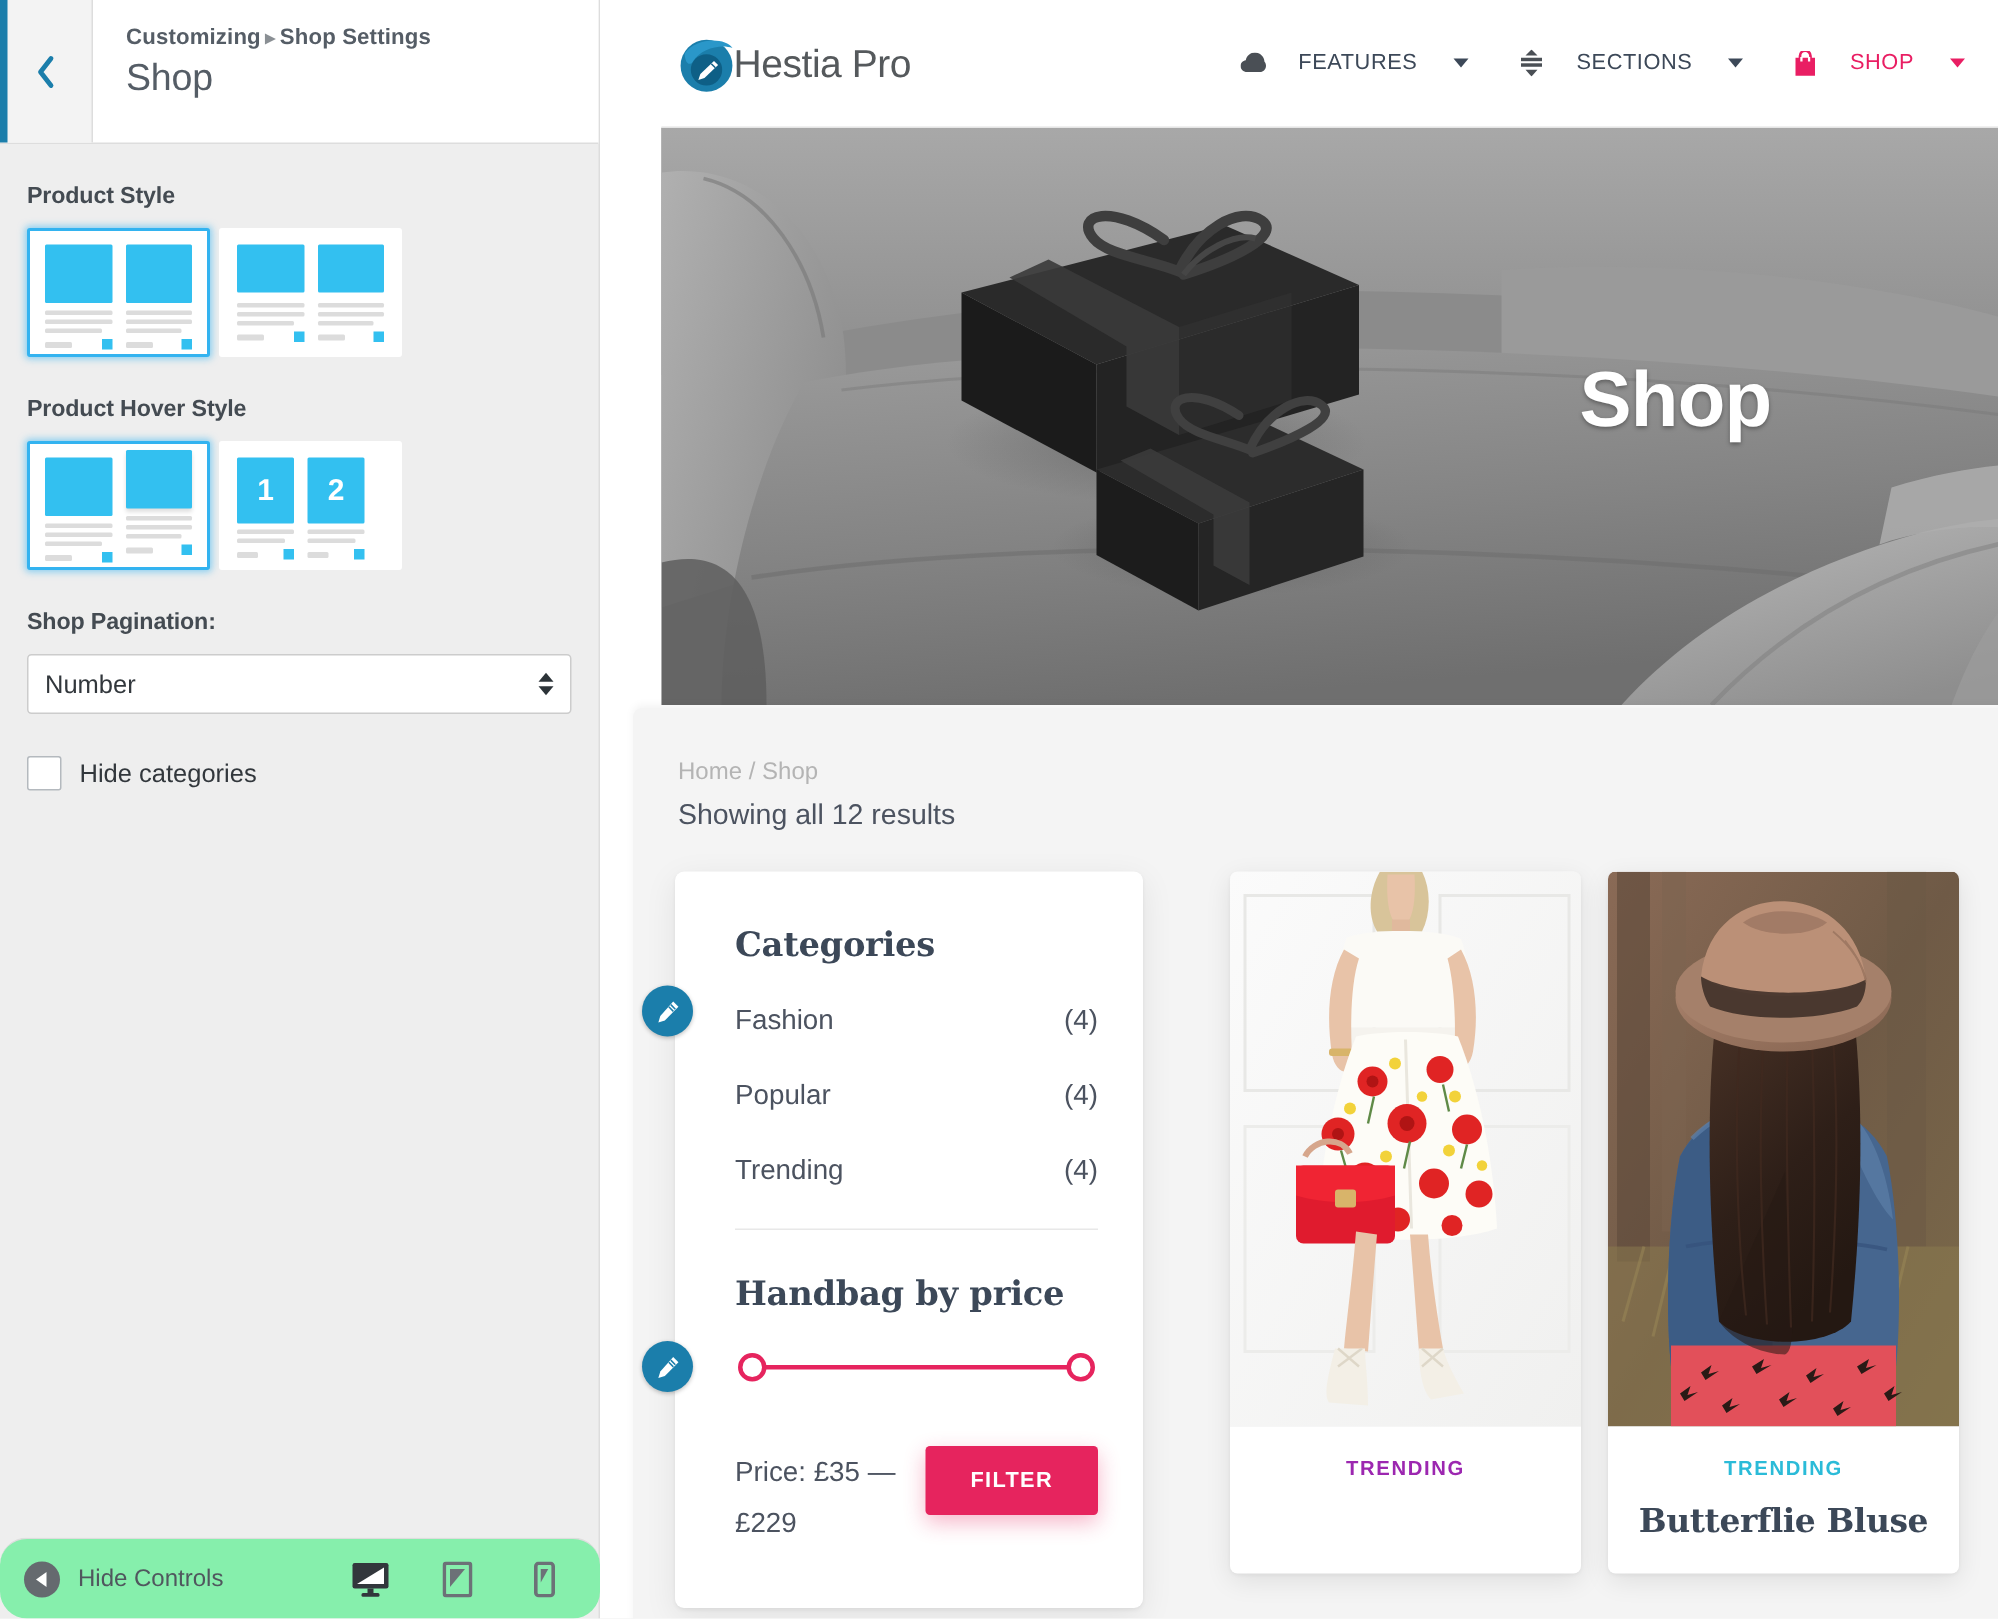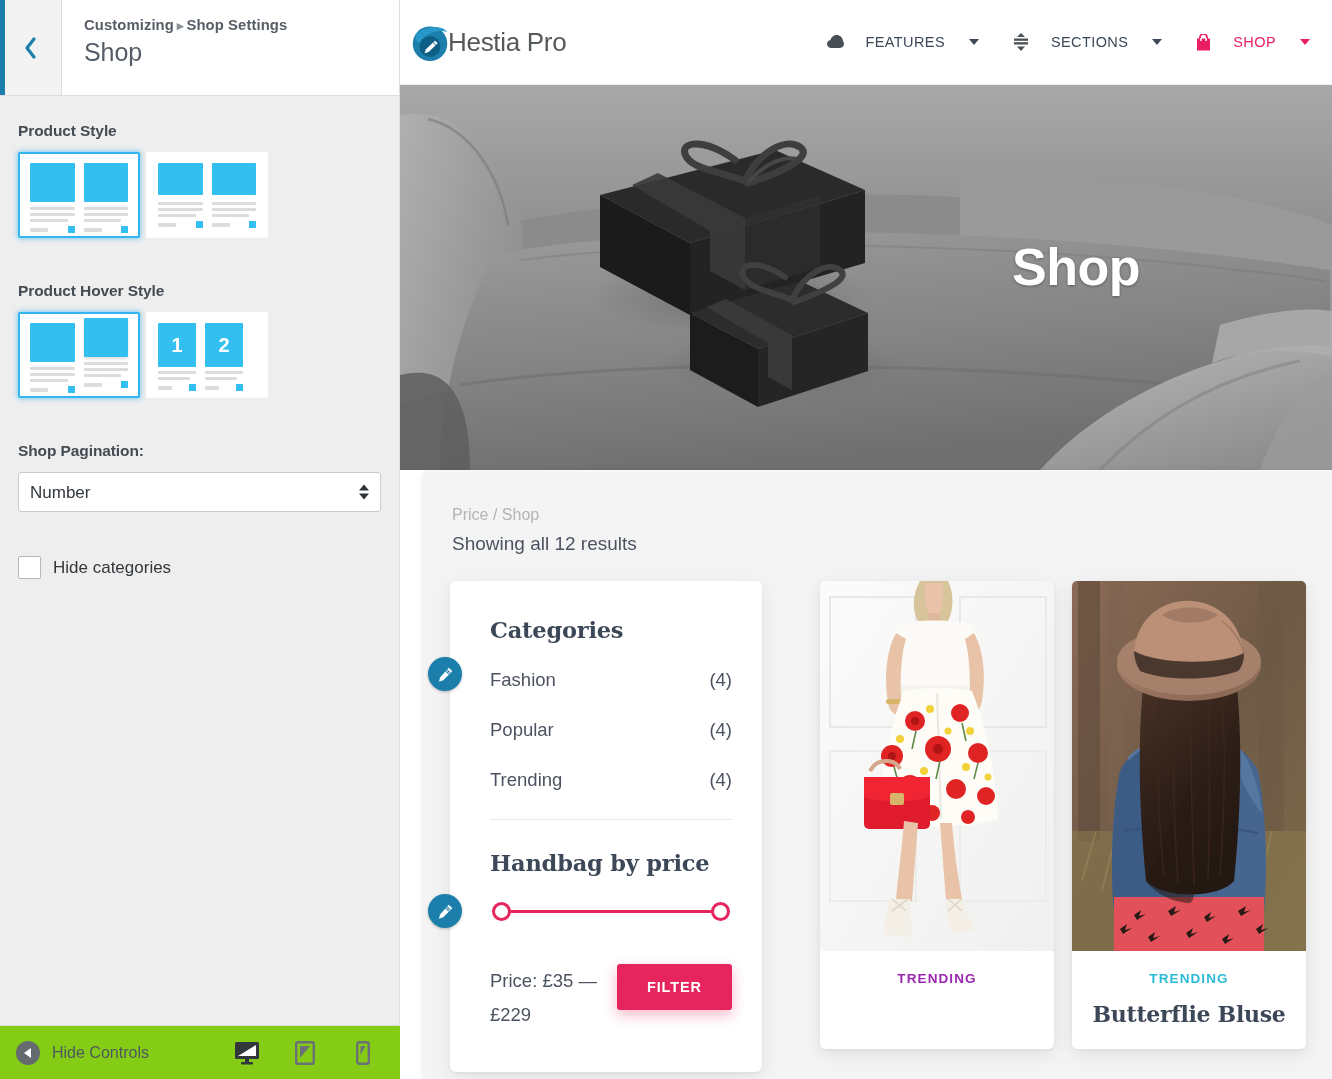--- a/index.html
+++ b/index.html
@@ -69,21 +69,21 @@
   .cz-section-title {
     font-size: 25px; color: #555d66; font-weight: 300;
     letter-spacing: -.1px;
   }
 
   .cz-body { padding: 26px 18px 0 18px; }
   .ctrl-label {
     font-size: 15.5px; font-weight: 700; color: #444b52;
     margin-bottom: 12px; letter-spacing: -.1px;
   }
-  .ctrl-block { margin-bottom: 44px; }
+  .ctrl-block { margin-bottom: 26px; }
 
   
   .thumb-row { display: flex; gap: 6px; }
   .thumb {
     background: #ffffff; border: 2px solid transparent;
     border-radius: 2px; padding: 9px 10px;
     display: flex; gap: 9px; cursor: pointer;
     width: 122px; height: 86px; align-items: flex-start;
   }
   .thumb.selected {
@@ -136,22 +136,22 @@
   .cz-check {
     width: 23px; height: 23px; background: #ffffff;
     border: 1px solid #b4b9be; border-radius: 2px;
   }
   .cz-check-label { font-size: 17px; color: #32373c; }
 
   
   .cz-footer {
     position: absolute; left: 0; bottom: 0;
     width: 400px; height: 54px;
-    background: #84cc16; border-top: 1px solid #dddddd;
-    display: flex; align-items: center;
+    background: #86efac; border-top: 1px solid #dddddd;
+    display: flex; align-items: center; border-radius: 18px;
   }
   .cz-hide {
     display: flex; align-items: center; gap: 12px;
     padding-left: 16px; cursor: pointer;
   }
   .cz-hide-icon {
     width: 24px; height: 24px; border-radius: 50%;
     background: #656a6f; display: flex; align-items: center; justify-content: center;
   }
   .cz-hide-icon i {
@@ -161,20 +161,21 @@
   }
   .cz-hide-text { font-size: 16px; color: #50575e; }
   .cz-devices { margin-left: auto; display: flex; align-items: center; gap: 28px; padding-right: 22px; }
   .dev-btn { cursor: pointer; display: flex; align-items: center; justify-content: center; width: 30px; height: 30px;}
 
   
   .preview {
     position: relative; width: 932px; height: 1079px;
     background: #ffffff; overflow: hidden;
     flex: 0 0 932px;
+    padding-left: 41px;
   }
   .site-nav {
     height: 85px; background: #ffffff;
     display: flex; align-items: center;
     padding: 0 22px 0 10px;
     border-bottom: 1px solid #f0f0f0;
     position: relative; z-index: 5;
   }
   .brand { display: flex; align-items: center; gap: 0px; }
   .brand-logo { width: 40px; height: 42px; }
@@ -576,21 +577,21 @@
         <path d="M640 385 C690 330 760 292 840 270 C880 260 915 258 932 262 L932 385 Z" fill="url(#legG)"></path>
         <path d="M700 385 C760 322 830 290 900 276" fill="none" stroke="#7d7d7d" stroke-width="3" opacity="0.5"></path>
         <path d="M820 240 C870 225 910 222 932 226 L932 272 C890 262 845 266 812 278 Z" fill="#aeaeae" opacity="0.85"></path>
         <path d="M860 385 C880 330 905 300 932 286 L932 385 Z" fill="#9d9d9d" opacity="0.7"></path>
       </svg>
       <div class="hero-title">Shop</div>
     </div>
 
     <div class="shop-wrap">
       <div class="crumbs">
-        <span>Price</span>
+        <span>Home</span>
         <span>/</span>
         <span>Shop</span>
       </div>
       <div class="result-count">Showing all 12 results</div>
 
       <div class="shop-grid">
 
         <div class="widget-card">
 
           <div class="edit-badge" style="top:76px">

